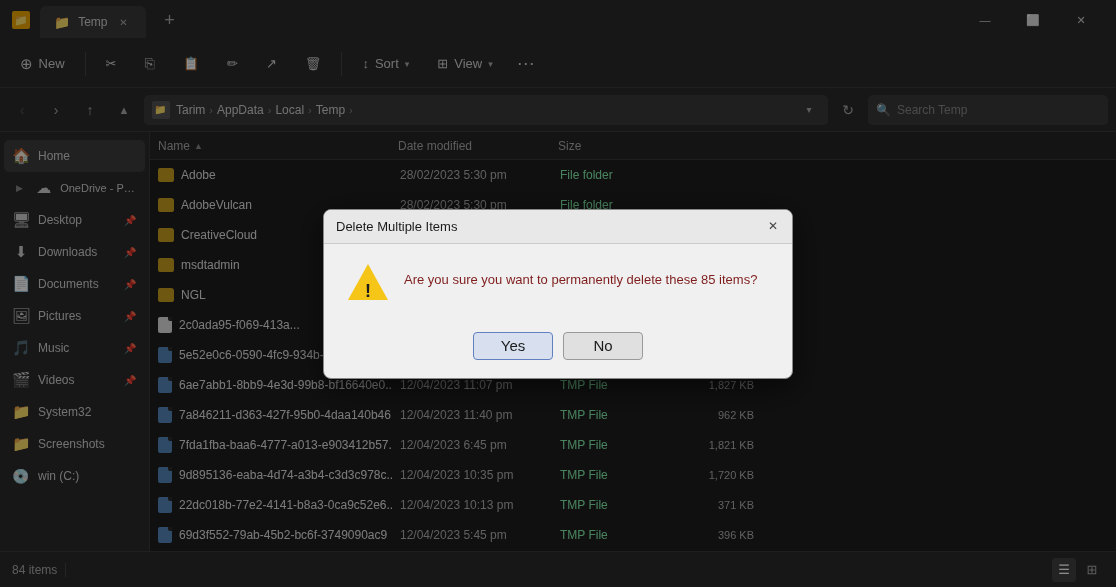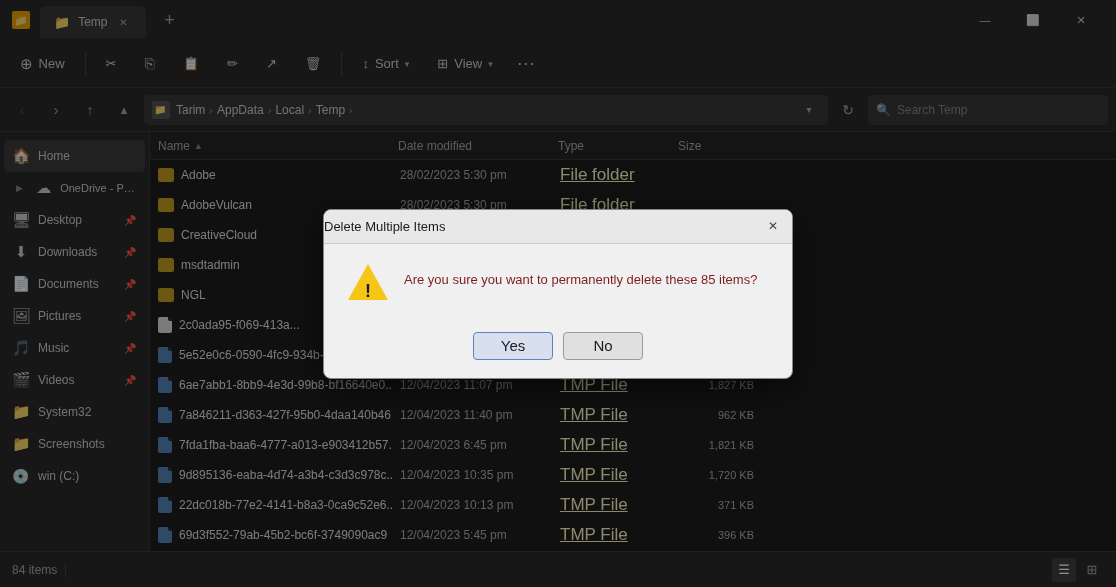--- a/index.html
+++ b/index.html
@@ -329,24 +329,23 @@
       text-overflow: ellipsis;
     }
     .fr-date {
       width: 160px;
       font-size: 12px;
       color: #b0b0b0;
       padding: 0 8px;
     }
     .fr-type {
       width: 120px;
-      font-size: 17px;
-      color: #fef9c3;
+      font-size: 12px;
+      color: #86efac;
       padding: 0 8px;
-      text-decoration: underline;
     }
     .fr-size {
       width: 90px;
       font-size: 11px;
       color: #b0b0b0;
       padding: 0 8px;
       text-align: right;
     }
     .folder-icon {
       width: 16px;
@@ -457,21 +456,21 @@
       border-radius: 8px;
       width: 470px;
       box-shadow: 0 8px 32px rgba(0,0,0,0.6);
       overflow: hidden;
     }
     .dialog-titlebar {
       height: 34px;
       background: #e8e8e8;
       display: flex;
       align-items: center;
-      padding: 0 0;
+      padding: 0 12px;
       border-bottom: 1px solid #ccc;
       position: relative;
     }
     .dialog-title {
       font-size: 13px;
       color: #1a1a1a;
       font-weight: 500;
     }
     .dialog-close-btn {
       position: absolute;
@@ -688,23 +687,20 @@
 
   <div class="file-area">
     <div class="file-header">
       <div class="fh-col fh-name">
         <span>Name</span>
         <span class="fh-sort-arrow">▲</span>
       </div>
       <div class="fh-col fh-date">
         <span>Date modified</span>
       </div>
-      <div class="fh-col fh-type">
-        <span>Type</span>
-      </div>
       <div class="fh-col fh-size">
         <span>Size</span>
       </div>
     </div>
     <div class="file-list">
 
       <div class="file-row">
         <div class="fr-name">
           <div class="folder-icon"></div>
           <span>Adobe</span>

